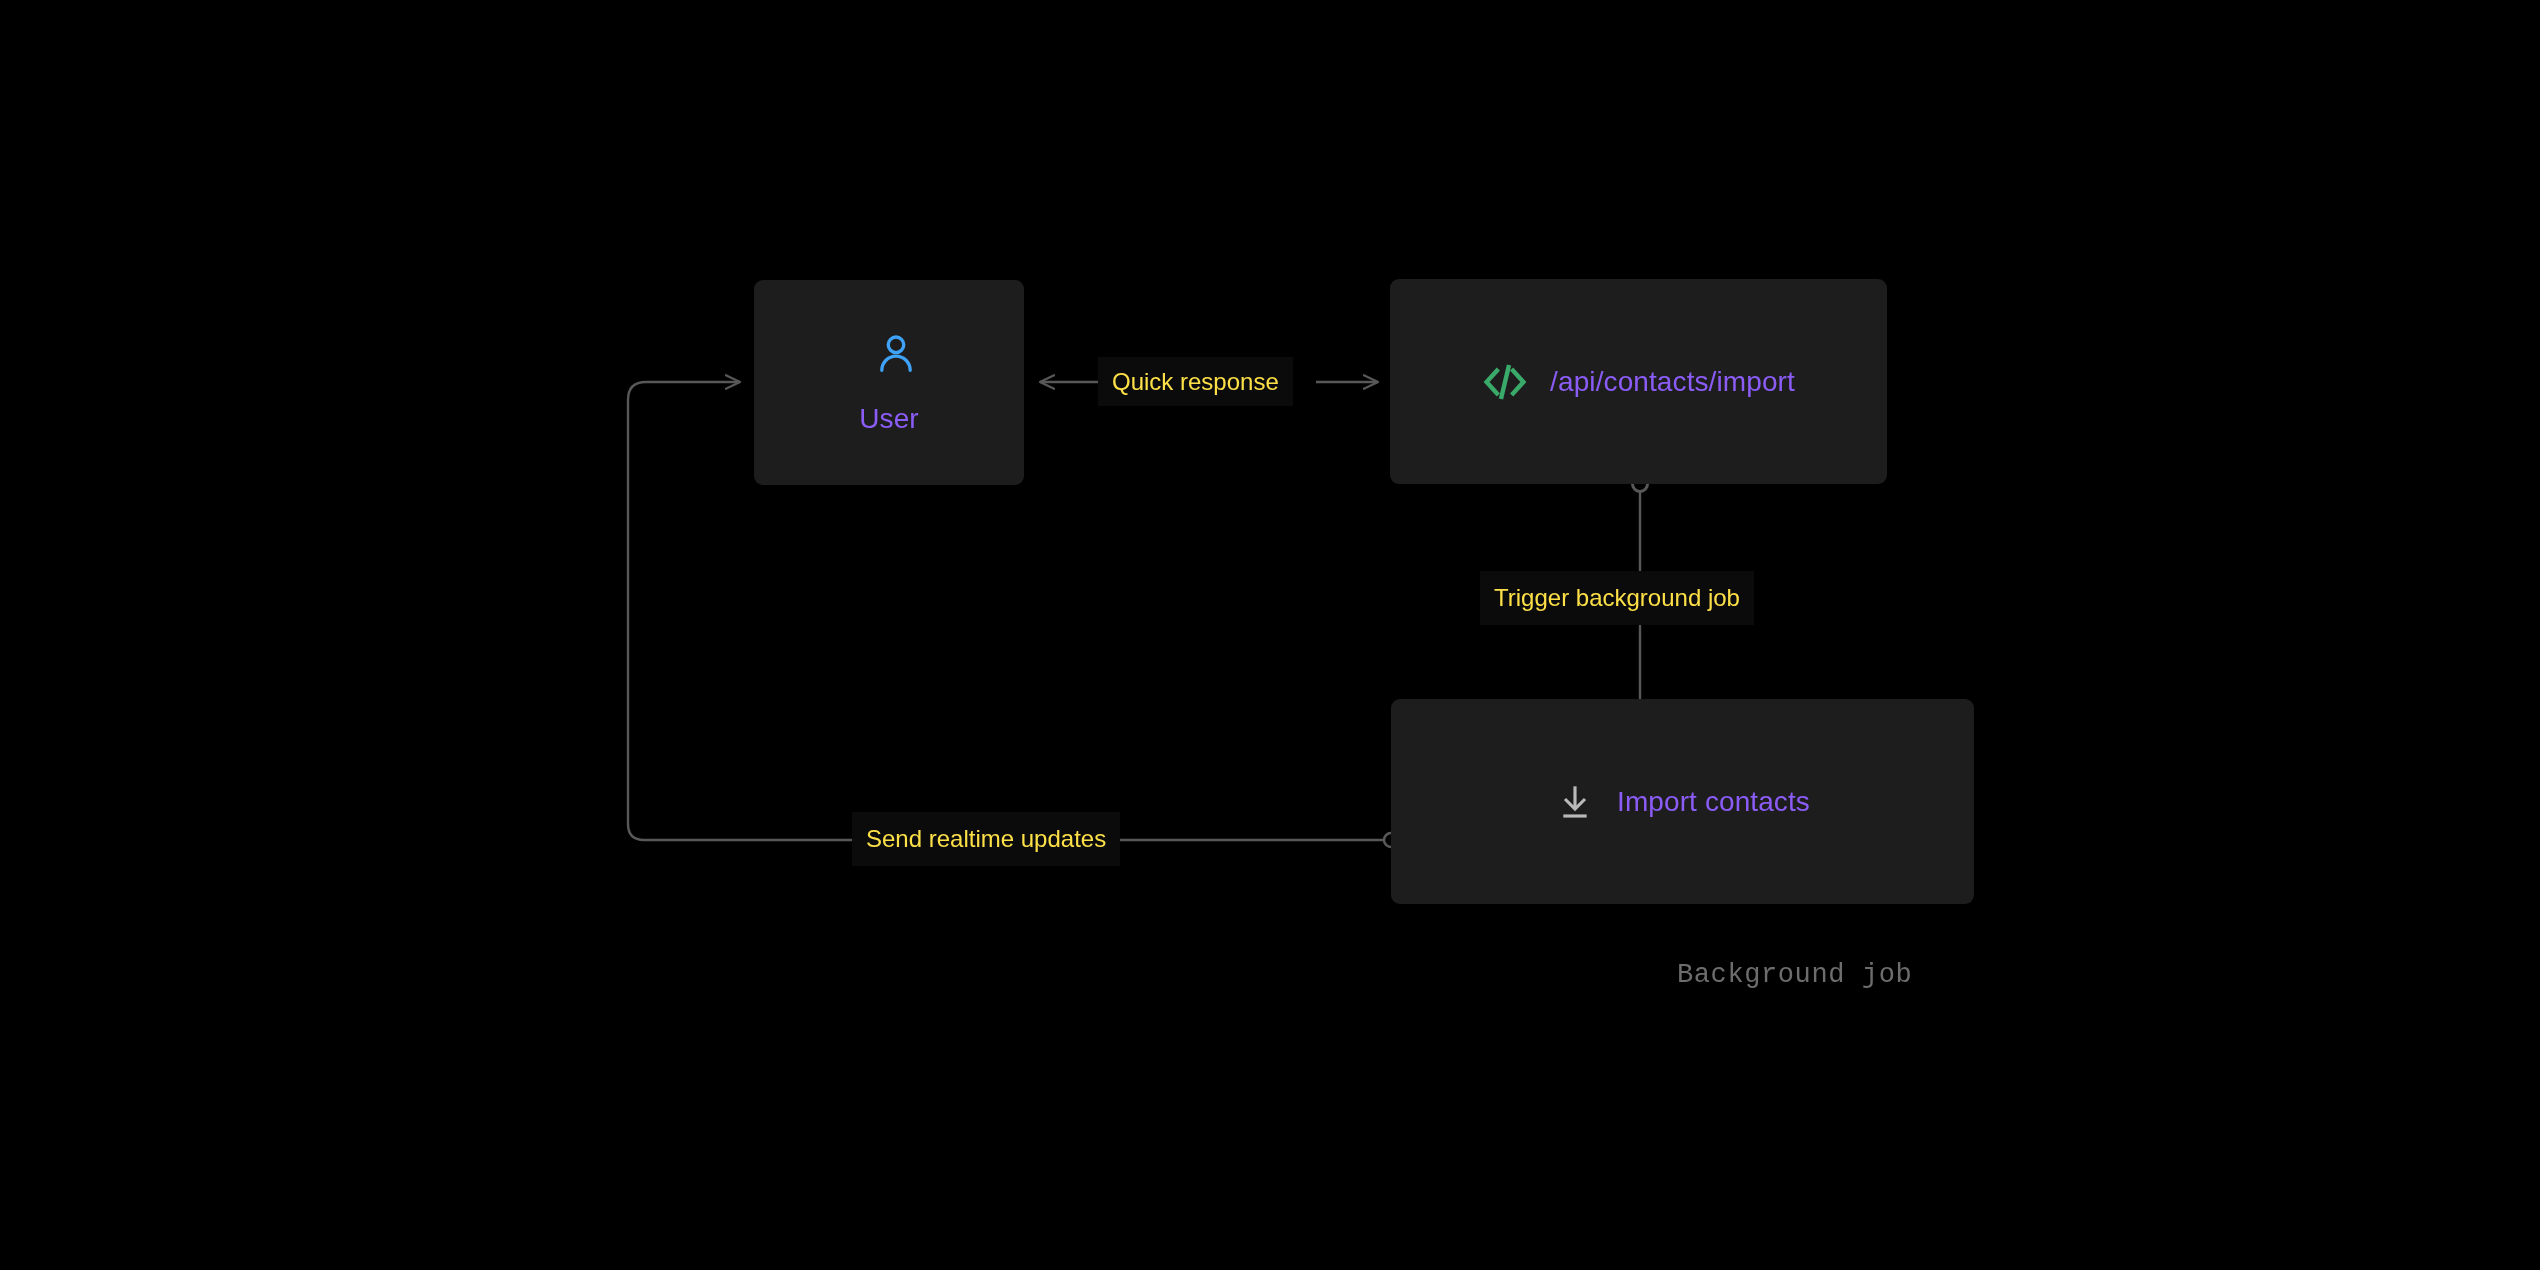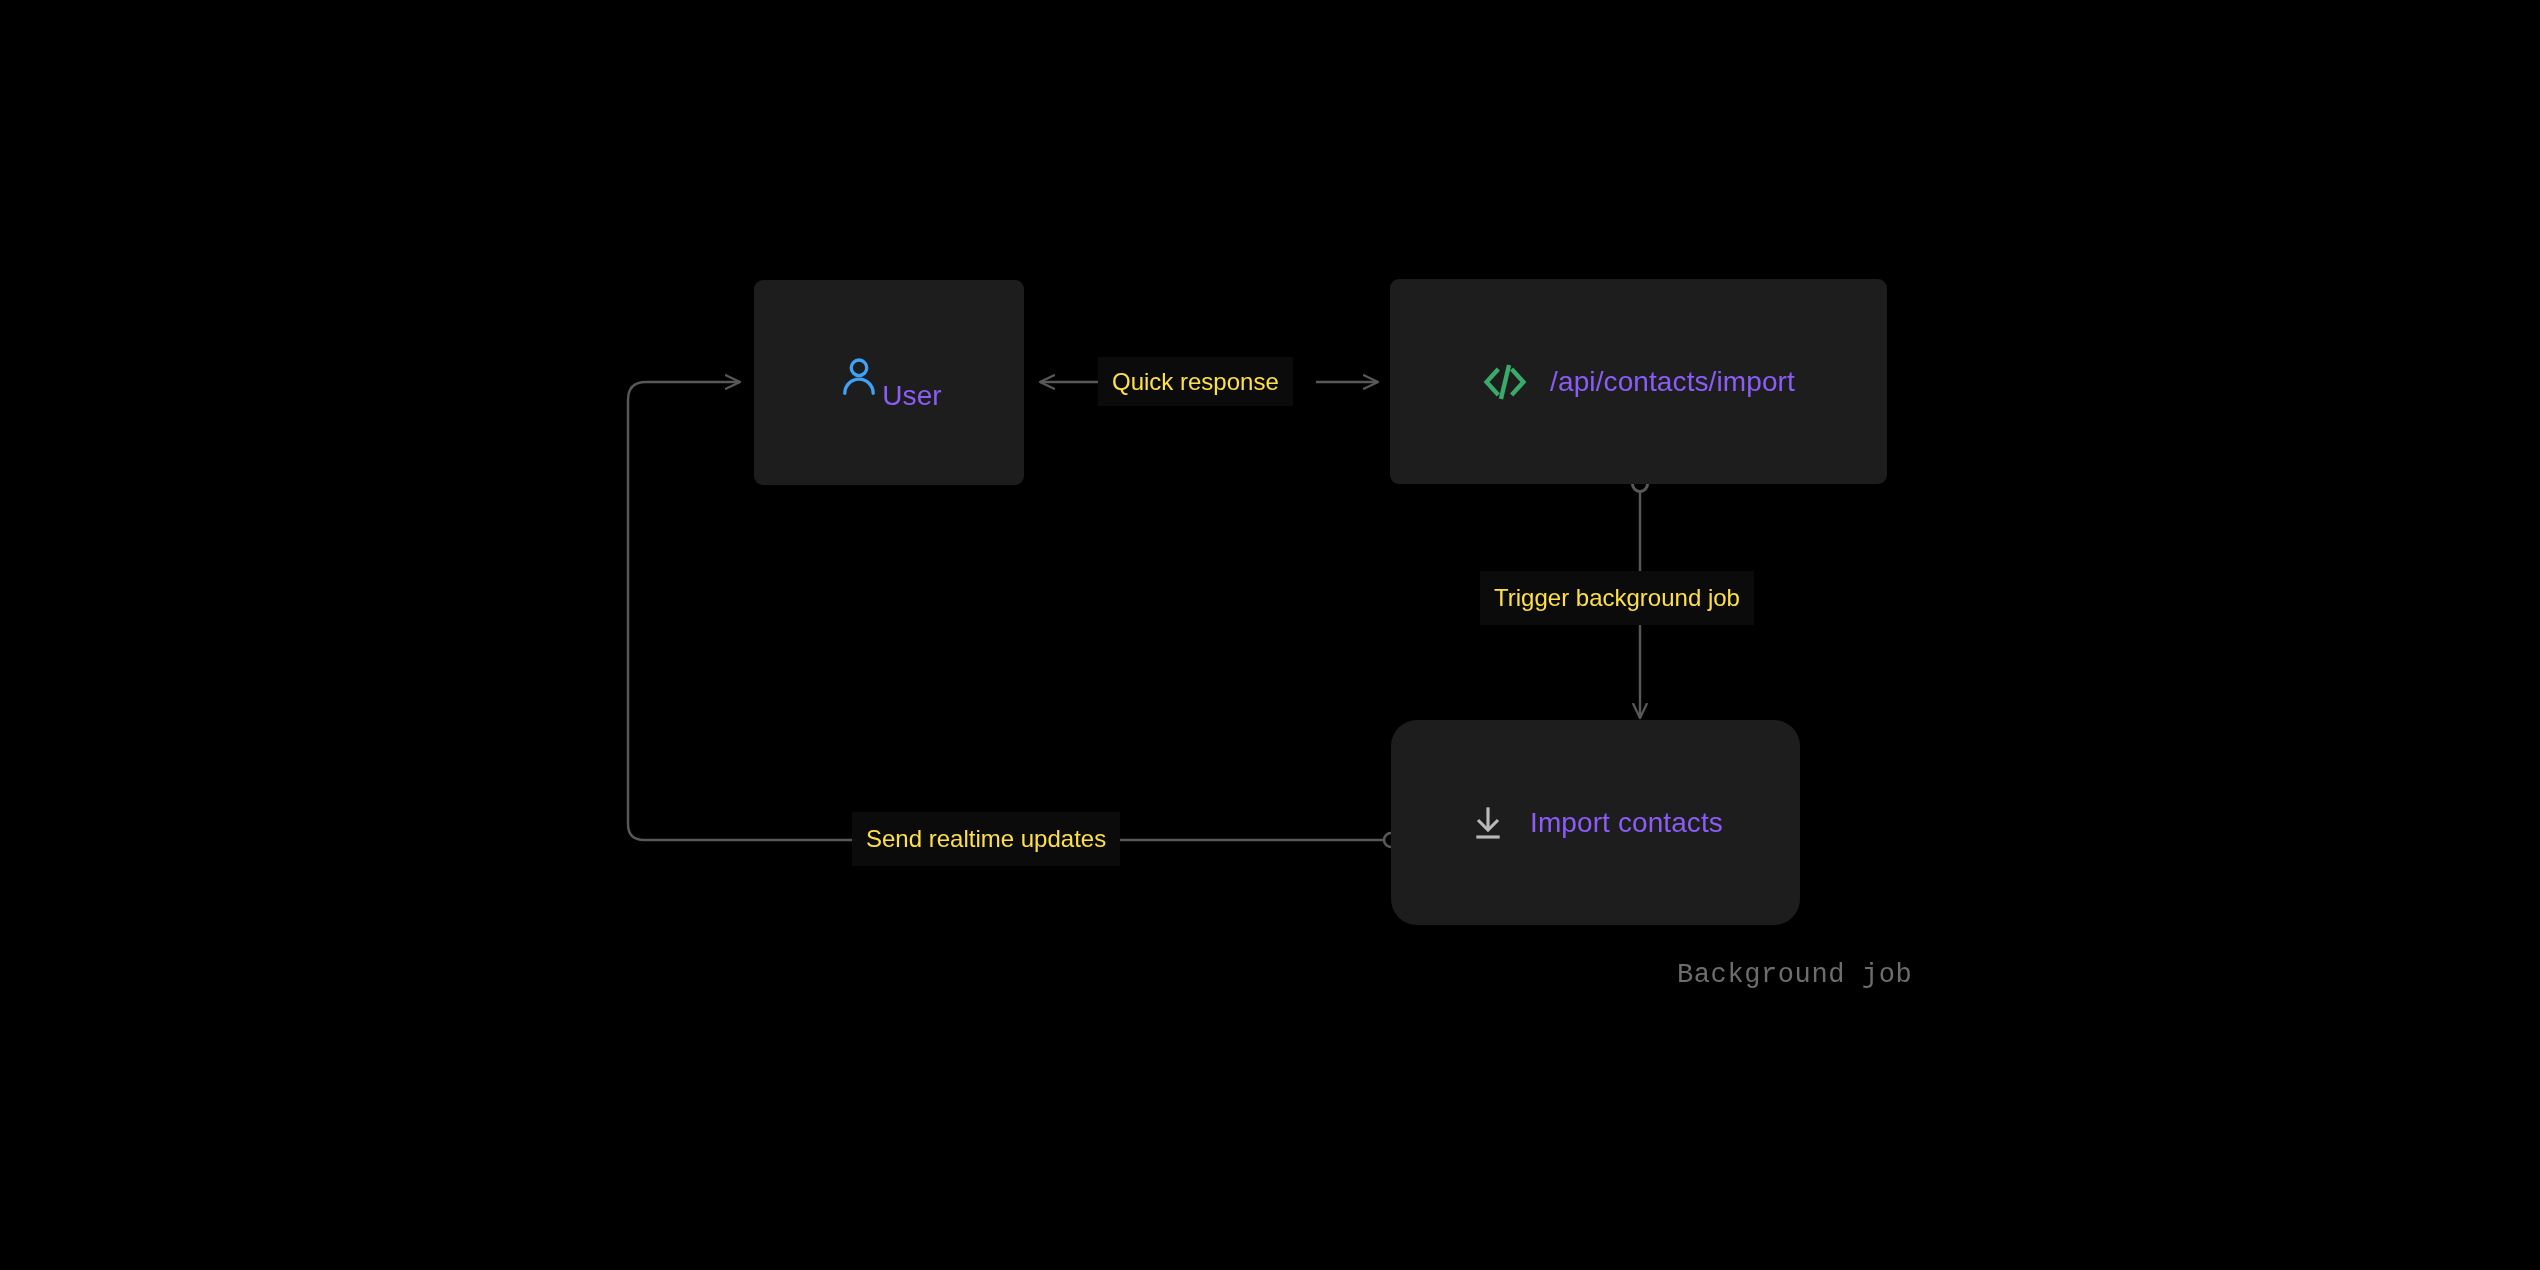--- a/index.html
+++ b/index.html
@@ -14,26 +14,26 @@
   #edges { position:absolute; left:0; top:0; width:2540px; height:1270px; }
 
   .node {
     position:absolute;
     background:#1d1d1d;
     border-radius:9px;
     display:flex;
     align-items:center;
     justify-content:center;
   }
-  .node-inner { display:flex; flex-direction:row; align-items:flex-start; }
+  .node-inner { display:flex; flex-direction:column; align-items:flex-end; }
   .node-row   { display:flex; align-items:center; gap:22px; }
 
   #node-user       { left:754px;  top:280px; width:270px; height:205px; }
   #node-api        { left:1390px; top:279px; width:497px; height:205px; }
-  #node-import     { left:1391px; top:720px; width:409px; height:205px;border-radius:26px; }
+  #node-import     { left:1391px; top:699px; width:583px; height:205px; }
 
   .node-label {
     color:#8b5cf6;
     font-size:28px;
     letter-spacing:0.1px;
     white-space:nowrap;
   }
   #user-label { margin-top:26px; font-size:28px; }
 
   .caption {

